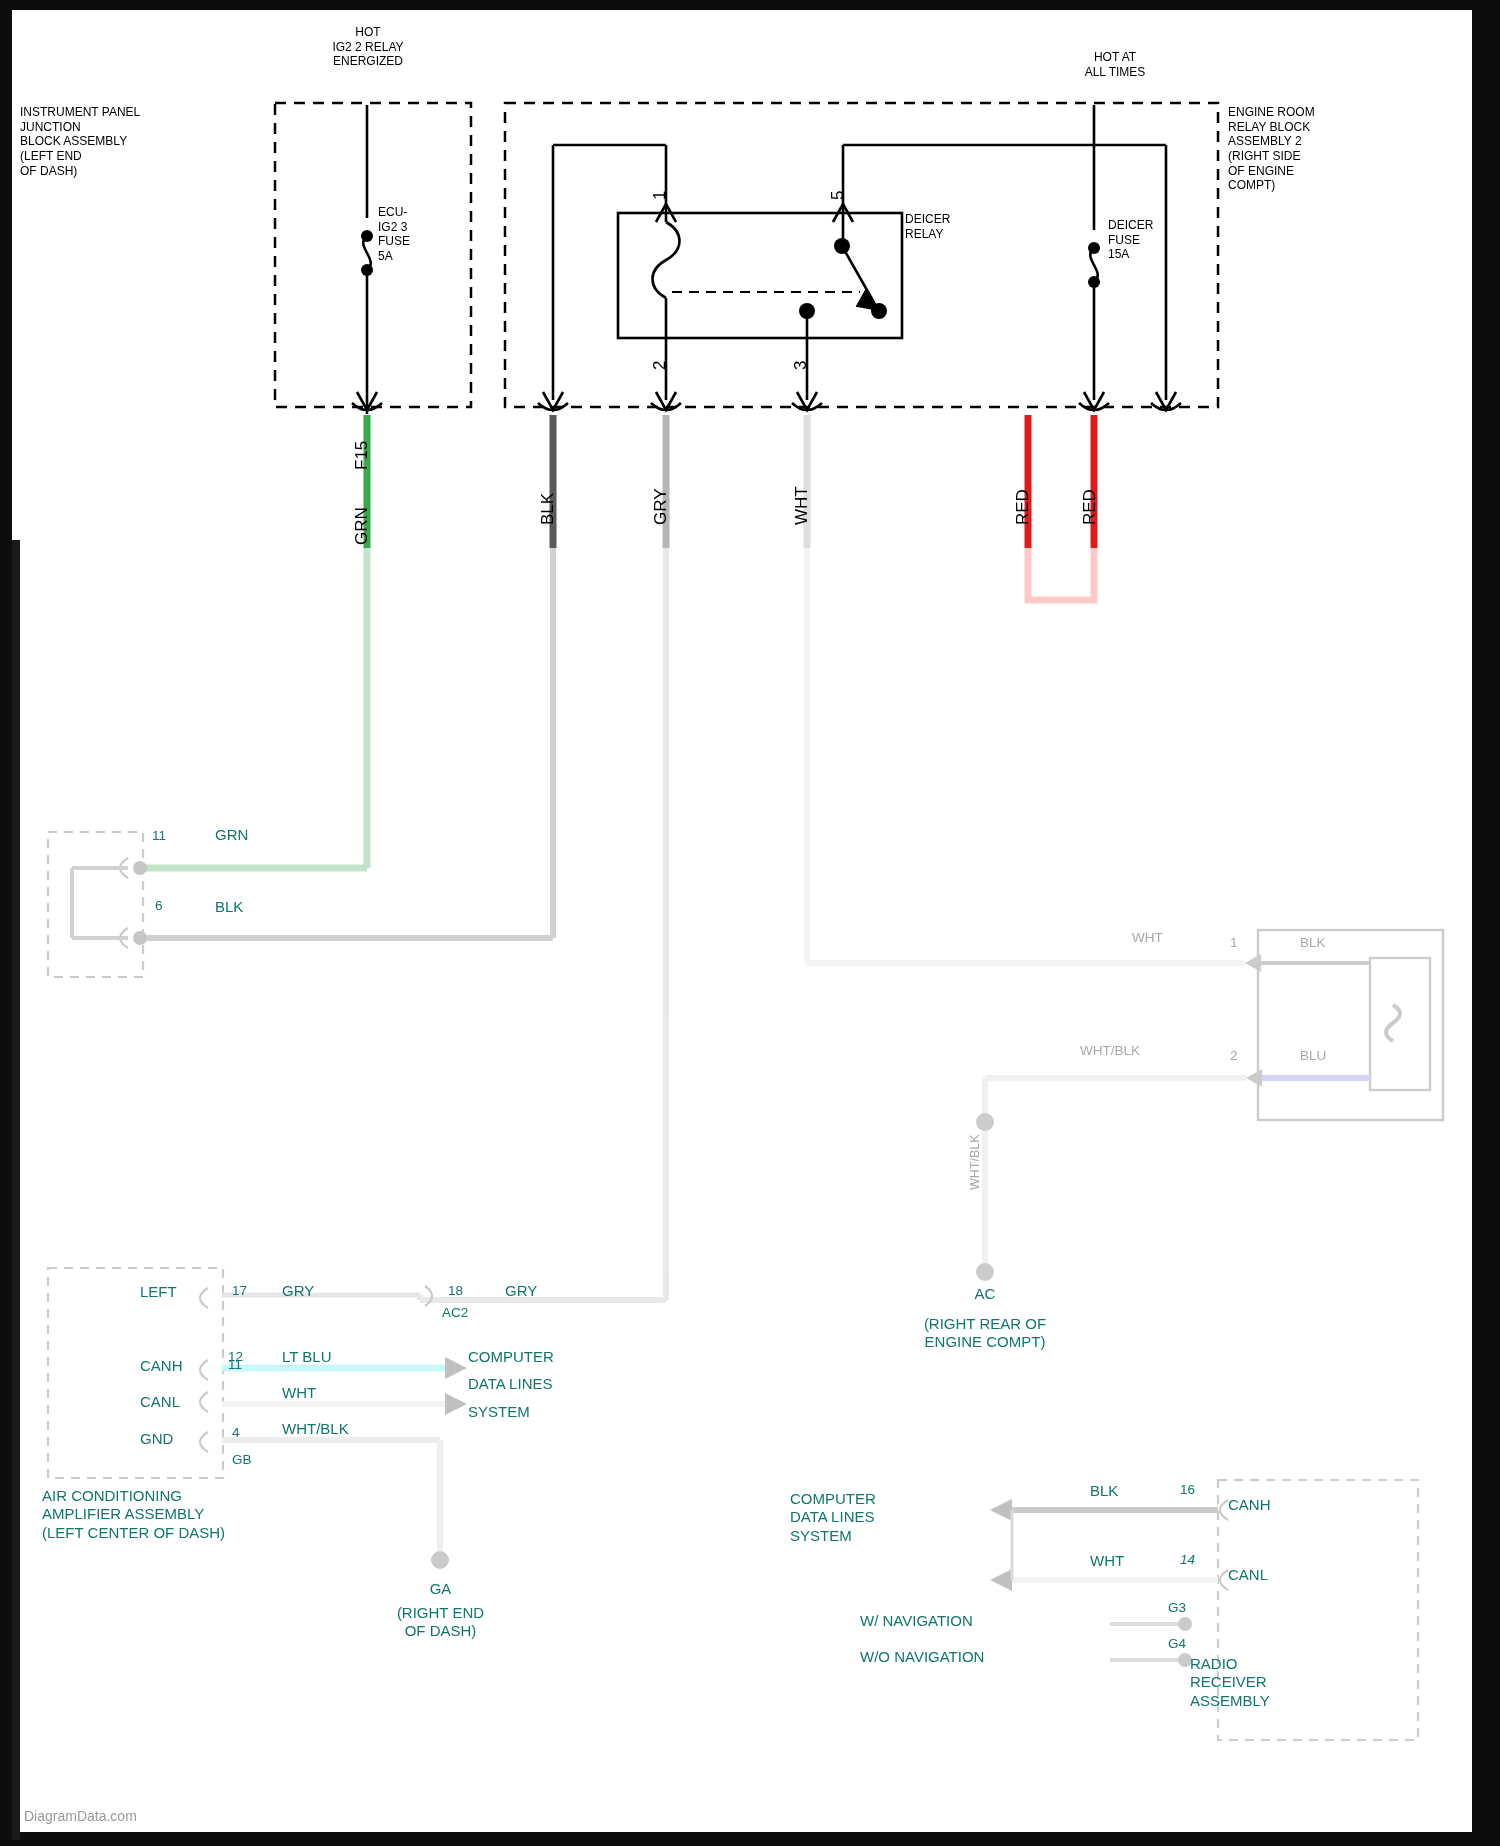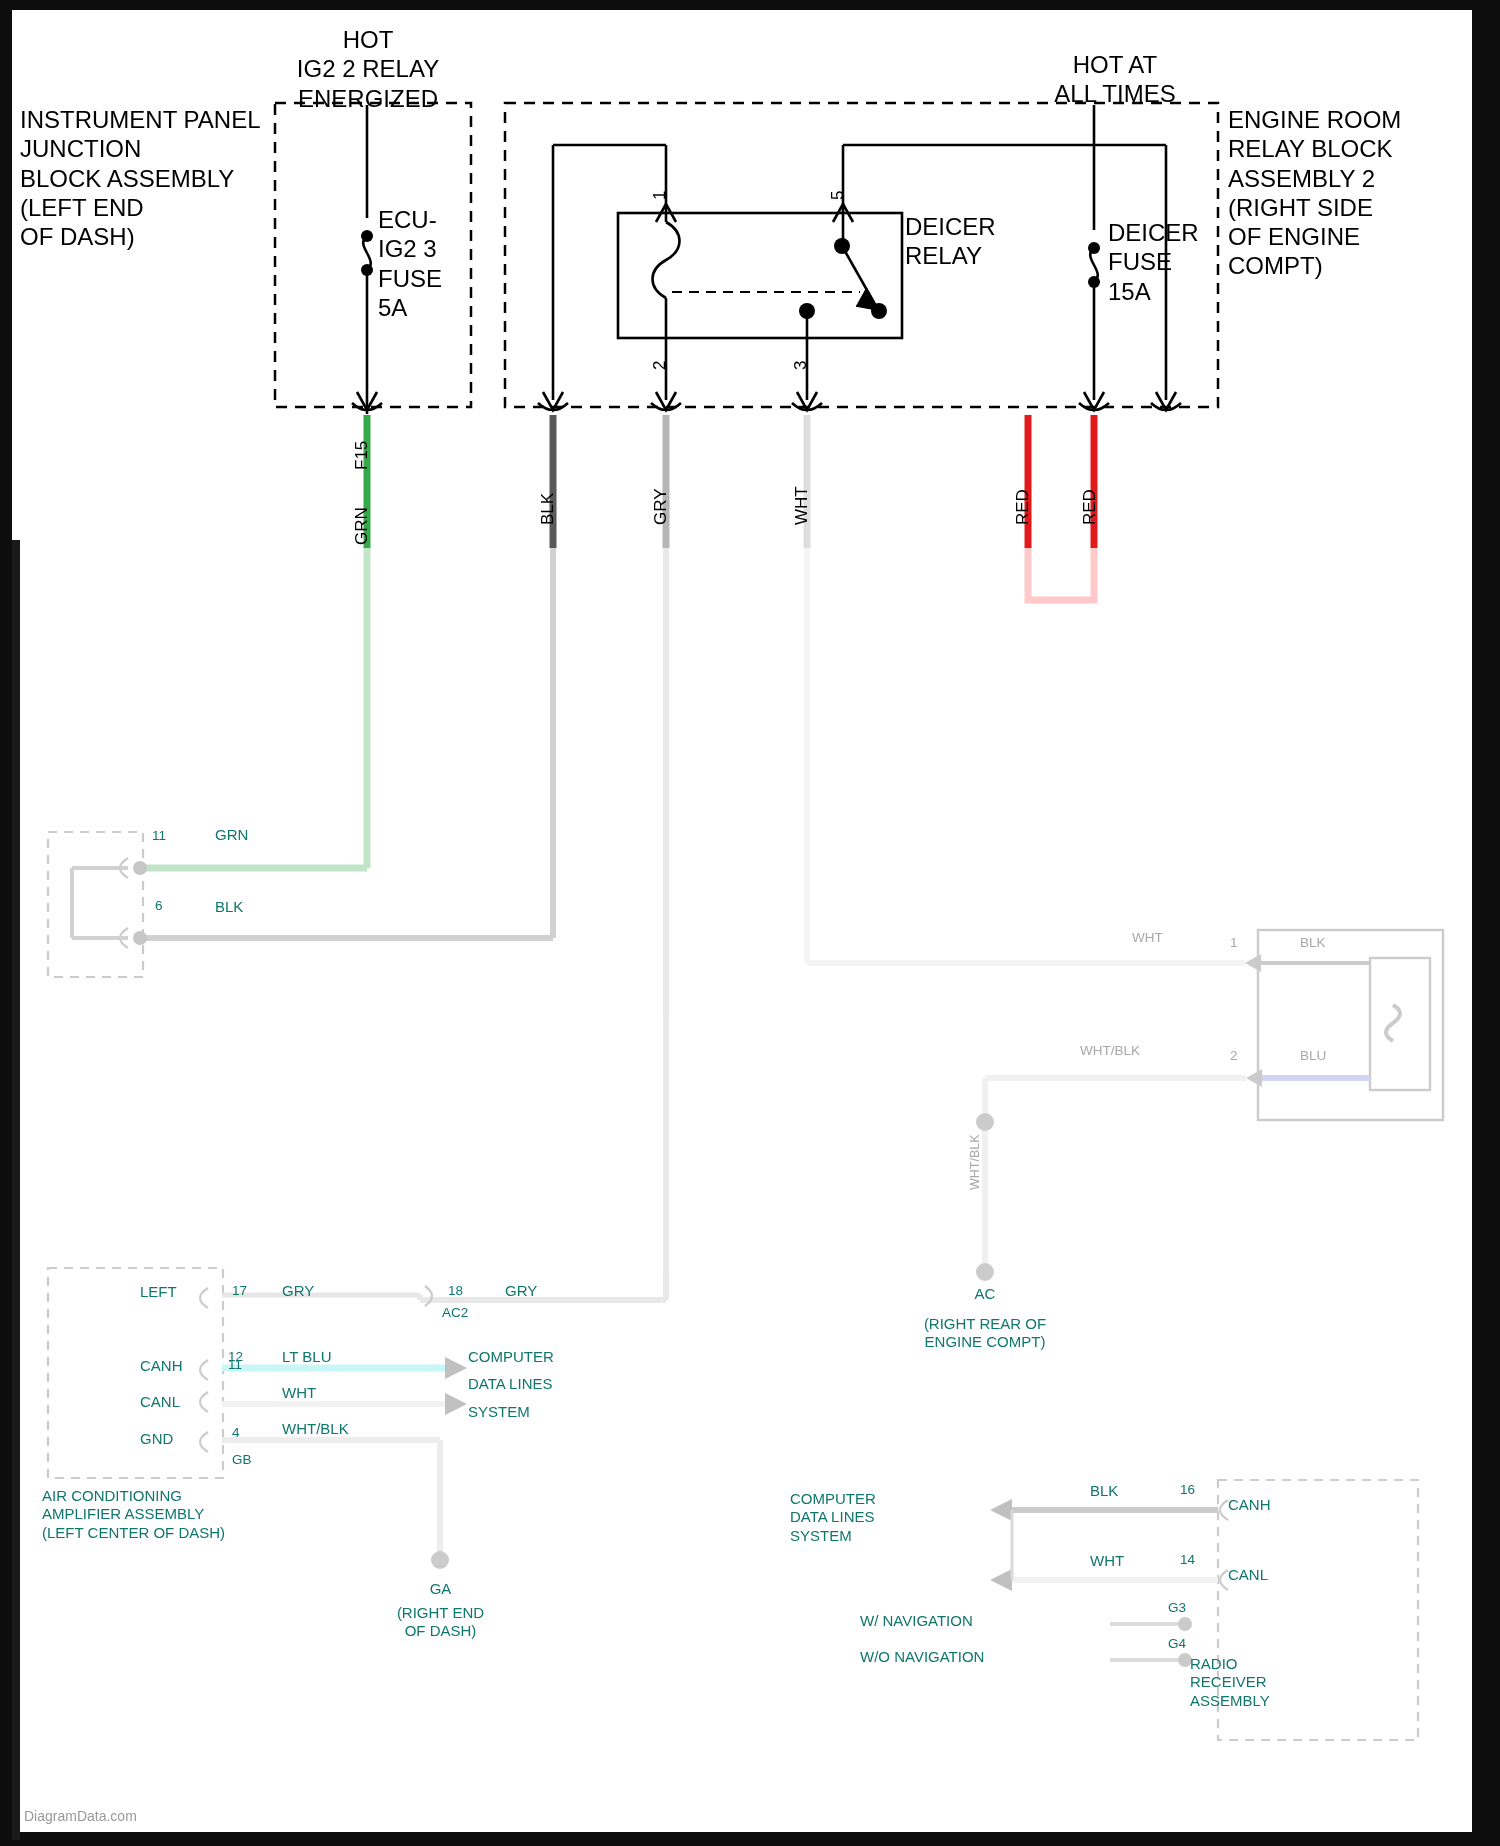--- a/index.html
+++ b/index.html
@@ -59,21 +59,21 @@
     color: #000000;
     white-space: pre;
     line-height: 1.22;
   }
   .lbl-faded {
     color: #0f766e;
   }
   .lbl-faded2 {
     color: #a8a8a8;
   }
-  .t18 { font-size: 24px; }
+  .t18 { font-size: 12px; }
   .t17 { font-size: 17px; }
   .t15 { font-size: 15px; }
   .t13 { font-size: 13.5px; }
   .t12 { font-size: 12.5px; }
   .ctr { text-align: center; }
   .rgt { }
   .lft { text-align: left; }
   .vert {
     transform-origin: 0 0;
     transform: rotate(-90deg);
@@ -368,21 +368,21 @@
 
   <div class="lbl t15 rgt lbl-faded" style="left:790px; top:1490px; width:185px;">COMPUTER
 DATA LINES
 SYSTEM</div>
 
   <div class="lbl t15 lft lbl-faded" style="left:1090px; top:1482px;">BLK</div>
   <div class="lbl t13 lft lbl-faded" style="left:1180px; top:1482px;">16</div>
   <div class="lbl t15 lft lbl-faded" style="left:1228px; top:1496px;">CANH</div>
 
   <div class="lbl t15 lft lbl-faded" style="left:1090px; top:1552px;">WHT</div>
-  <div class="lbl t13 lft lbl-faded" style="left:1180px; top:1552px;">14</div>
+  <div class="lbl t13 lft lbl-faded" style="left:1180px; top:1552px;font-style:italic;">14</div>
   <div class="lbl t15 lft lbl-faded" style="left:1228px; top:1566px;">CANL</div>
 
   <div class="lbl t15 rgt lbl-faded" style="left:860px; top:1612px; width:245px;">W/ NAVIGATION</div>
   <div class="lbl t13 lft lbl-faded" style="left:1168px; top:1600px;">G3</div>
   <div class="lbl t15 rgt lbl-faded" style="left:860px; top:1648px; width:245px;">W/O NAVIGATION</div>
   <div class="lbl t13 lft lbl-faded" style="left:1168px; top:1636px;">G4</div>
 
   <div class="lbl t15 rgt lbl-faded" style="left:1190px; top:1655px; width:245px;">RADIO
 RECEIVER
 ASSEMBLY</div>

